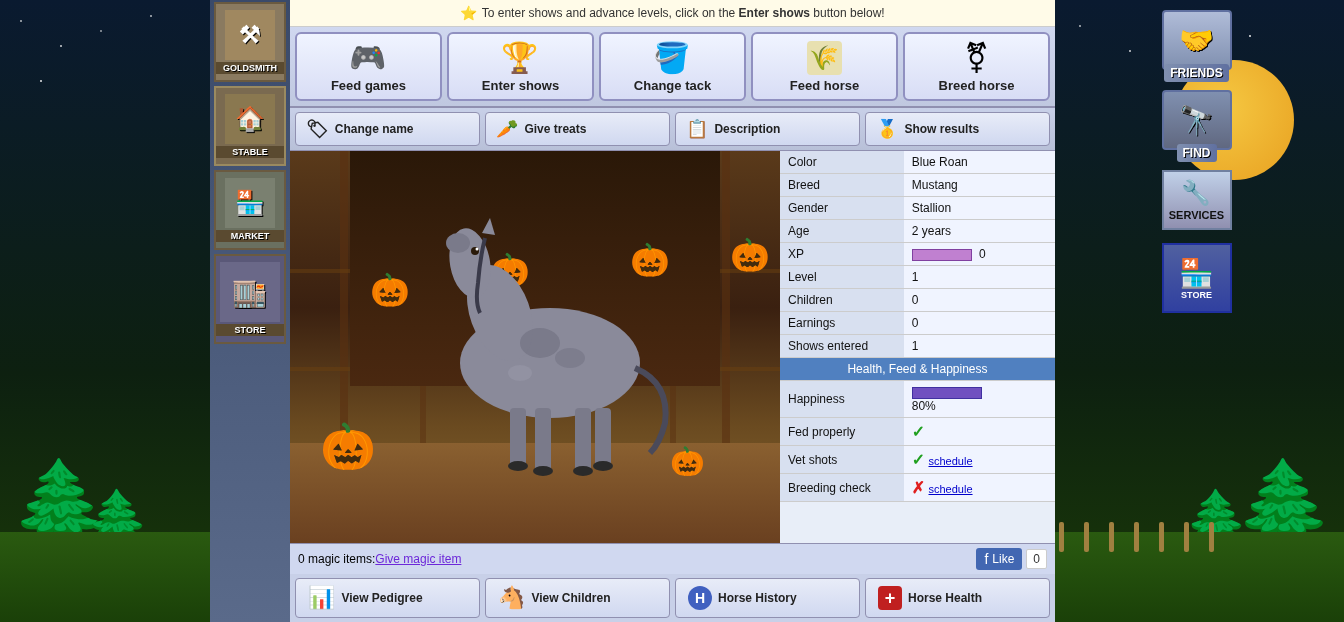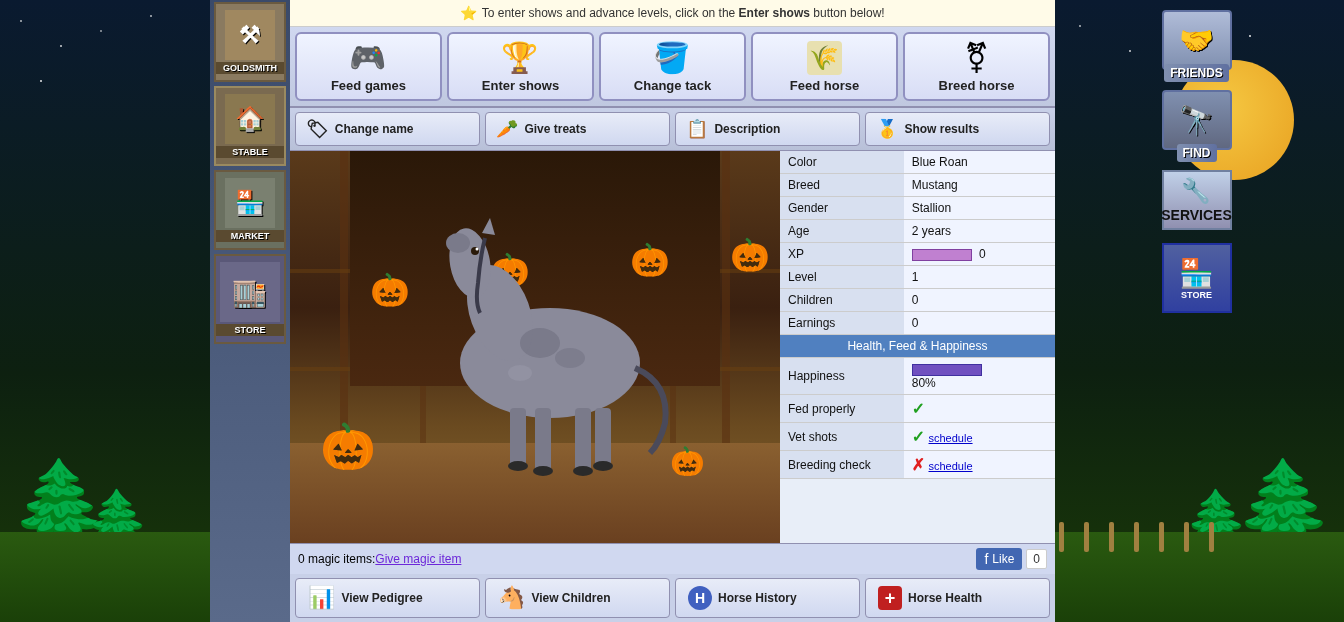--- a/index.html
+++ b/index.html
@@ -620,20 +620,24 @@
           </tr>
           <tr>
             <td>Children</td>
             <td>0</td>
           </tr>
           <tr>
             <td>Earnings</td>
             <td>0</td>
           </tr>
           <tr>
+            <td>Shows entered</td>
+            <td>1</td>
+          </tr>
+          <tr>
             <td colspan="2" class="health-header">Health, Feed &amp; Happiness</td>
           </tr>
           <tr>
             <td>Happiness</td>
             <td>
               <span class="happiness-bar"></span>
               <br><span>80%</span>
             </td>
           </tr>
           <tr>
@@ -705,21 +709,21 @@
   <div style="display:flex;flex-direction:column;align-items:center;">
     <div class="rp-btn" style="background:linear-gradient(180deg,#8090b0 0%,#606880 100%);">
       <div class="rp-icon">🔭</div>
     </div>
     <div class="rp-label">FIND</div>
   </div>
 
   <div style="display:flex;flex-direction:column;align-items:center;">
     <div class="services-btn">
       <div style="font-size:24px;">🔧</div>
-      <div style="font-size:14px;margin-top:2px;">SERVICES</div>
+      <div style="font-size:11px;margin-top:2px;">SERVICES</div>
     </div>
   </div>
 
   <div style="display:flex;flex-direction:column;align-items:center;margin-top:5px;">
     <div class="store-btn">
       <div style="font-size:28px;">🏪</div>
       <div style="font-size:9px;">STORE</div>
     </div>
   </div>
 </div>

